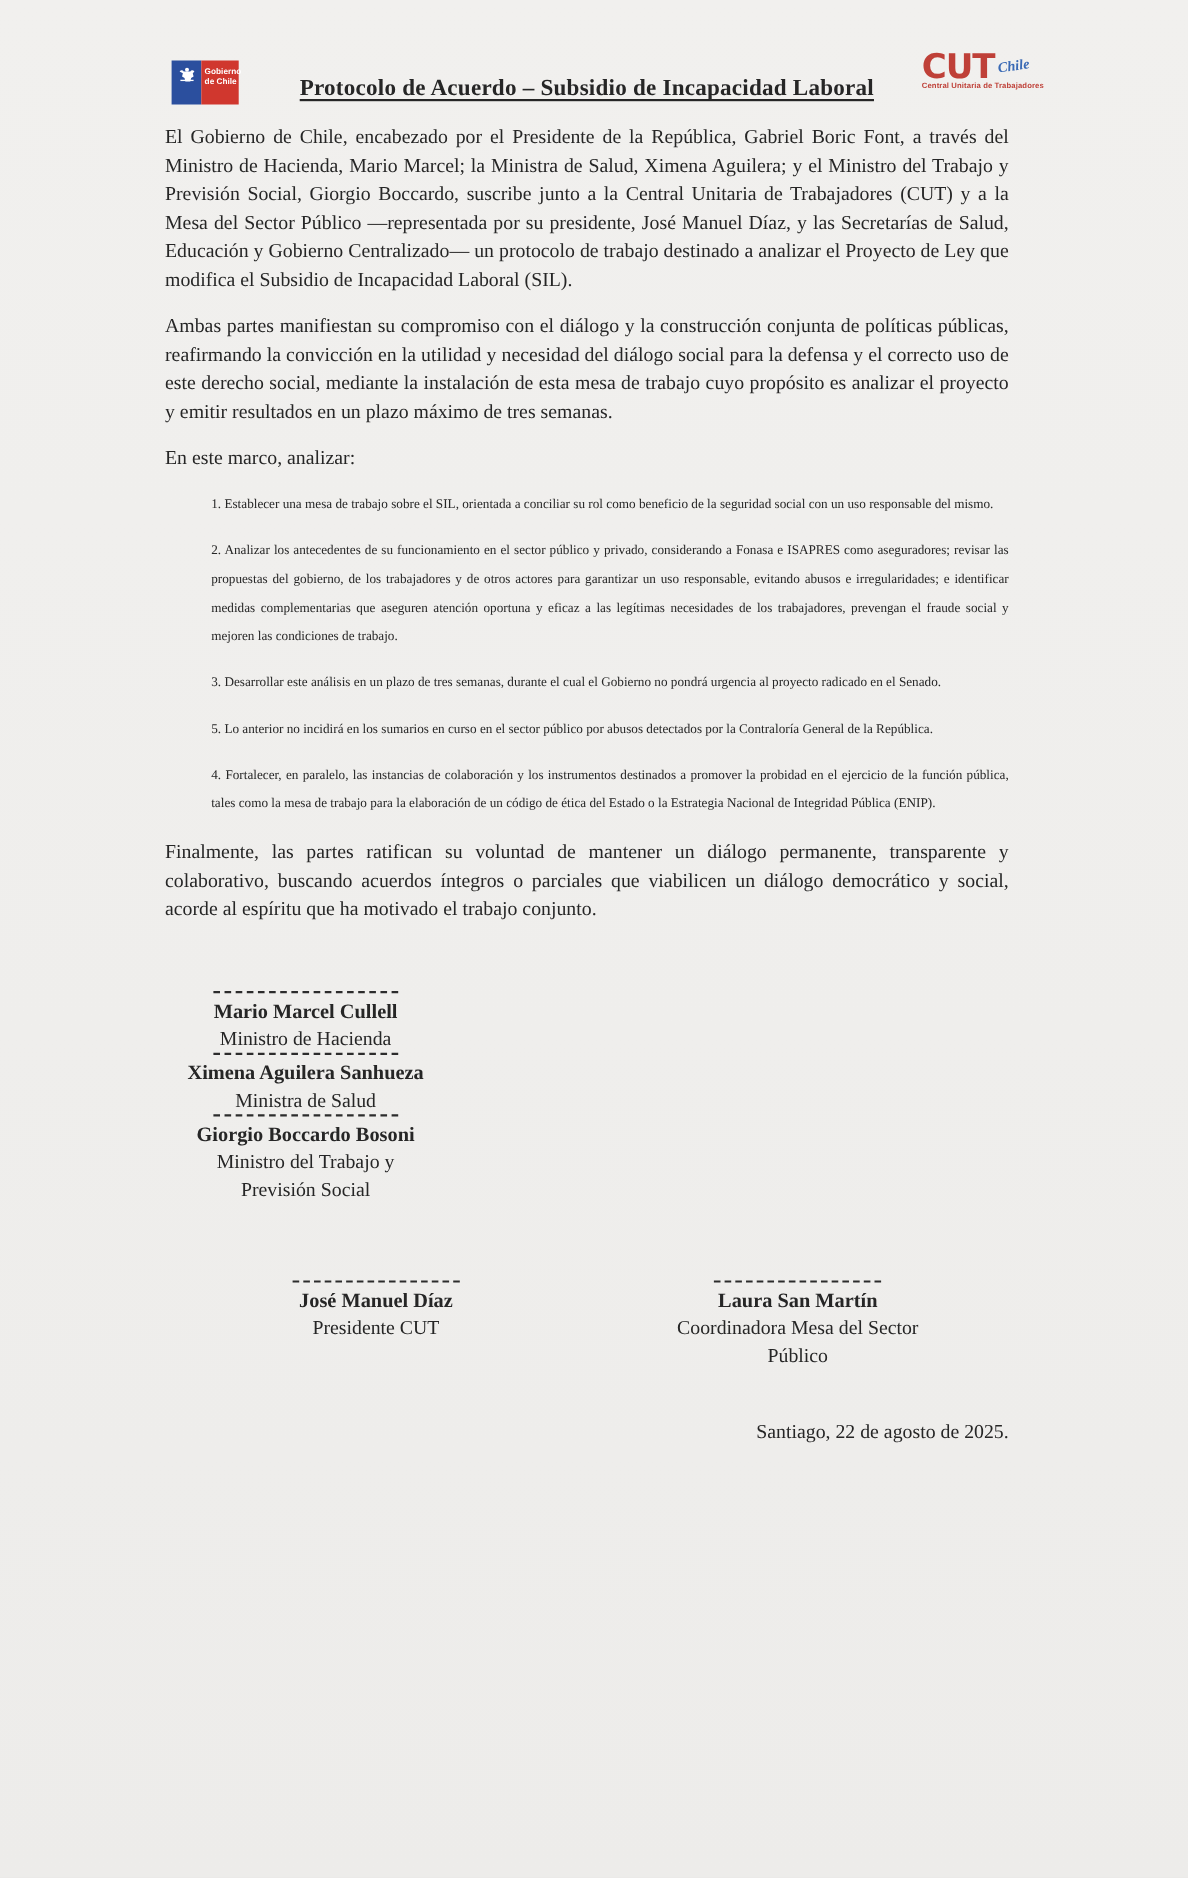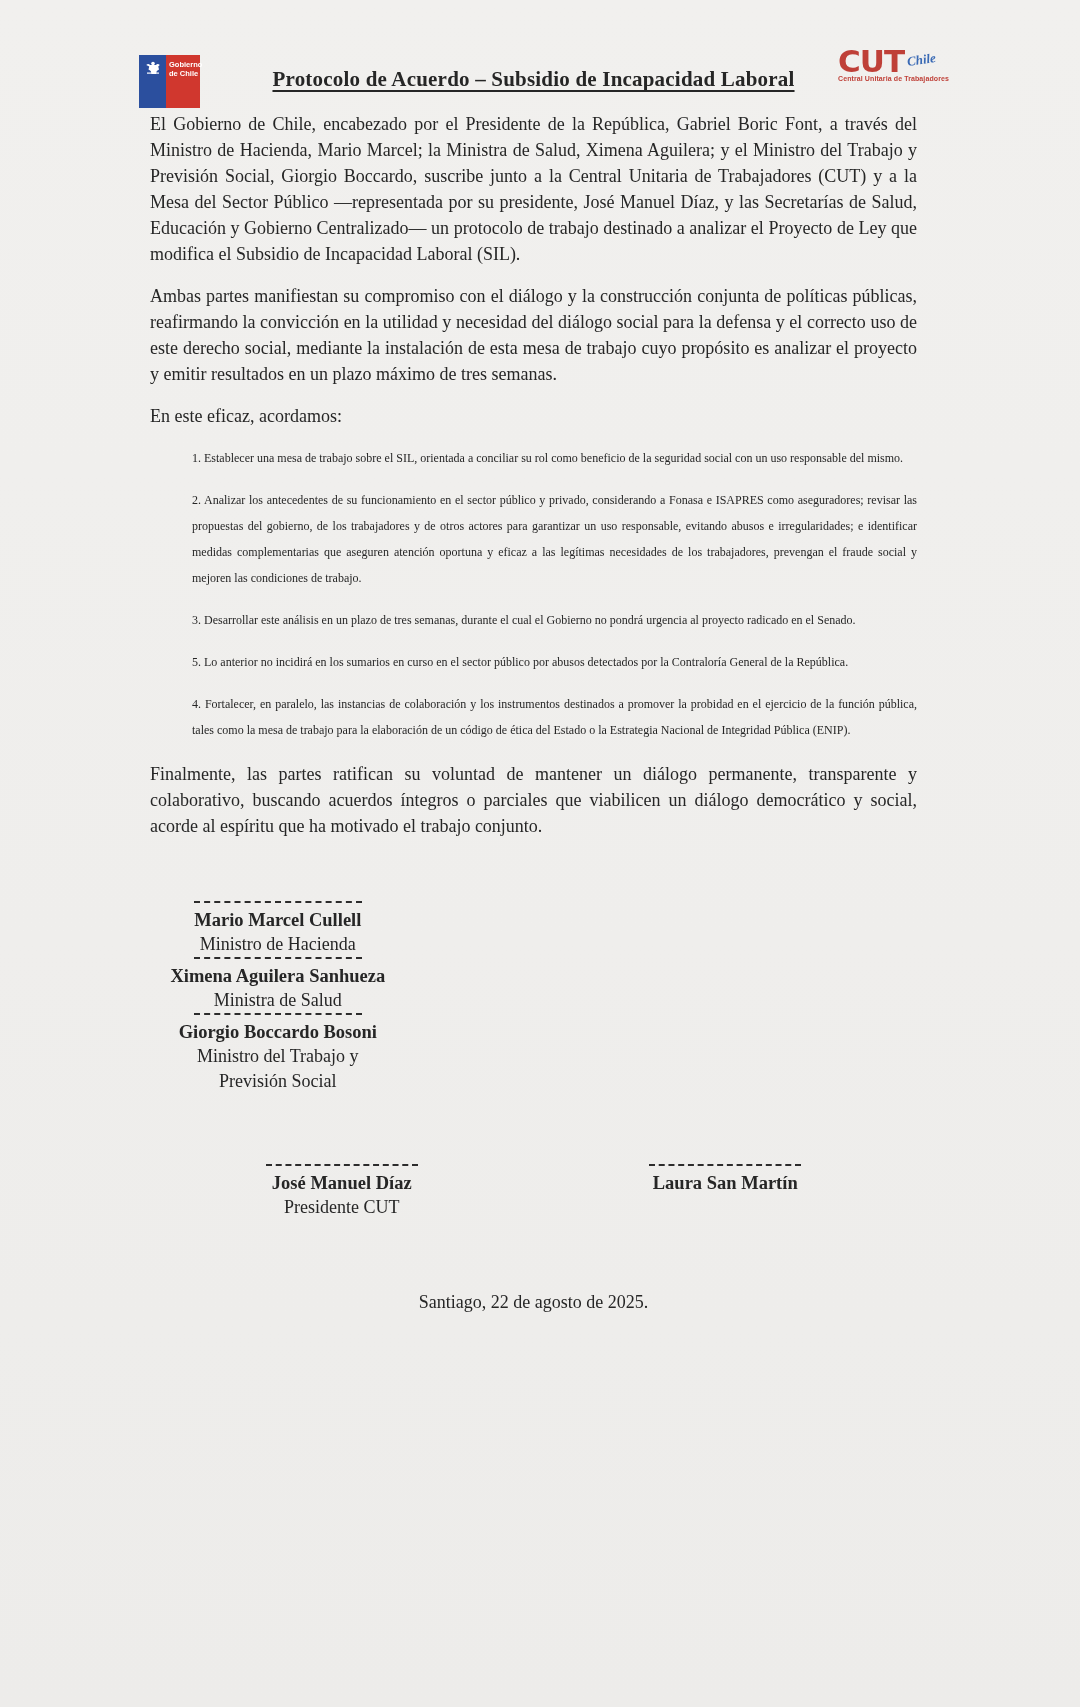--- a/index.html
+++ b/index.html
@@ -10,22 +10,22 @@
     height: 1707px;
     margin: 0 auto;
     background: linear-gradient(180deg, #f1f0ee 0%, #efeeec 55%, #edecea 100%);
     font-family: "Liberation Serif", "DejaVu Serif", serif;
     color: #262626;
     overflow: hidden;
   }
 
   
   .gov-logo {
-    position: absolute; left: 139px; top: 55px;
-    width: 61px; height: 53px; display: flex;
+    position: absolute; left: 156px; top: 55px;
+    width: 61px; height: 40px; display: flex;
   }
   .gov-blue {
     width: 27px; height: 100%; background: #2b4f9e;
     display: flex; justify-content: center; padding-top: 5px;
   }
   .gov-red {
     width: 34px; height: 100%; background: #d0372e;
     padding: 6px 0 0 3px;
   }
   .gov-red .gov-text {
@@ -85,22 +85,22 @@
   .sig-row-2 .sig-block { width: 50%; text-align: center; }
   .sig-line {
     width: 168px; margin: 0 auto 5px auto;
     border-top: 2px dashed #2c2c2c; height: 0;
   }
   .sig-row-2 .sig-line { width: 152px; }
   .sig-name { font-size: 18.5px; font-weight: bold; line-height: 24px; }
   .sig-role { font-size: 18px; line-height: 25px; margin: 0 auto; max-width: 230px; }
 
   .date-line {
-    margin-top: 72px;
-    font-size: 18px; text-align: center;
+    margin-top: 46px;
+    font-size: 18px; text-align: right;
   }
 </style>
 </head>
 <body>
 
 <div class="page">
 
   <div class="gov-logo">
     <div class="gov-blue">
       <span>
@@ -126,21 +126,21 @@
   </div>
 
   <div class="content">
 
     <h1 class="doc-title">Protocolo de Acuerdo – Subsidio de Incapacidad Laboral</h1>
 
     <p class="para first">El Gobierno de Chile, encabezado por el Presidente de la República, Gabriel Boric Font, a través del Ministro de Hacienda, Mario Marcel; la Ministra de Salud, Ximena Aguilera; y el Ministro del Trabajo y Previsión Social, Giorgio Boccardo, suscribe junto a la Central Unitaria de Trabajadores (CUT) y a la Mesa del Sector Público —representada por su presidente, José Manuel Díaz, y las Secretarías de Salud, Educación y Gobierno Centralizado— un protocolo de trabajo destinado a analizar el Proyecto de Ley que modifica el Subsidio de Incapacidad Laboral (SIL).</p>
 
     <p class="para">Ambas partes manifiestan su compromiso con el diálogo y la construcción conjunta de políticas públicas, reafirmando la convicción en la utilidad y necesidad del diálogo social para la defensa y el correcto uso de este derecho social, mediante la instalación de esta mesa de trabajo cuyo propósito es analizar el proyecto y emitir resultados en un plazo máximo de tres semanas.</p>
 
-    <p class="para lead-in">En este eficaz, acordamos:</p>
+    <p class="para lead-in">En este marco, analizar:</p>
 
     <div class="clauses">
       <p class="clause">1. Establecer una mesa de trabajo sobre el SIL, orientada a conciliar su rol como beneficio de la seguridad social con un uso responsable del mismo.</p>
       <p class="clause">2. Analizar los antecedentes de su funcionamiento en el sector público y privado, considerando a Fonasa e ISAPRES como aseguradores; revisar las propuestas del gobierno, de los trabajadores y de otros actores para garantizar un uso responsable, evitando abusos e irregularidades; e identificar medidas complementarias que aseguren atención oportuna y eficaz a las legítimas necesidades de los trabajadores, prevengan el fraude social y mejoren las condiciones de trabajo.</p>
       <p class="clause">3. Desarrollar este análisis en un plazo de tres semanas, durante el cual el Gobierno no pondrá urgencia al proyecto radicado en el Senado.</p>
       <p class="clause">5. Lo anterior no incidirá en los sumarios en curso en el sector público por abusos detectados por la Contraloría General de la República.</p>
       <p class="clause">4. Fortalecer, en paralelo, las instancias de colaboración y los instrumentos destinados a promover la probidad en el ejercicio de la función pública, tales como la mesa de trabajo para la elaboración de un código de ética del Estado o la Estrategia Nacional de Integridad Pública (ENIP).</p>
     </div>
 
     <p class="para closing">Finalmente, las partes ratifican su voluntad de mantener un diálogo permanente, transparente y colaborativo, buscando acuerdos íntegros o parciales que viabilicen un diálogo democrático y social, acorde al espíritu que ha motivado el trabajo conjunto.</p>
@@ -165,19 +165,20 @@
 
     <div class="sig-row sig-row-2">
       <div class="sig-block">
         <div class="sig-line"></div>
         <div class="sig-name">José Manuel Díaz</div>
         <div class="sig-role">Presidente CUT</div>
       </div>
       <div class="sig-block">
         <div class="sig-line"></div>
         <div class="sig-name">Laura San Martín</div>
+        <div class="sig-role">Coordinadora Mesa del Sector Público</div>
       </div>
     </div>
 
     <p class="date-line">Santiago, 22 de agosto de 2025.</p>
 
   </div>
 </div>
 
 </body></html>

